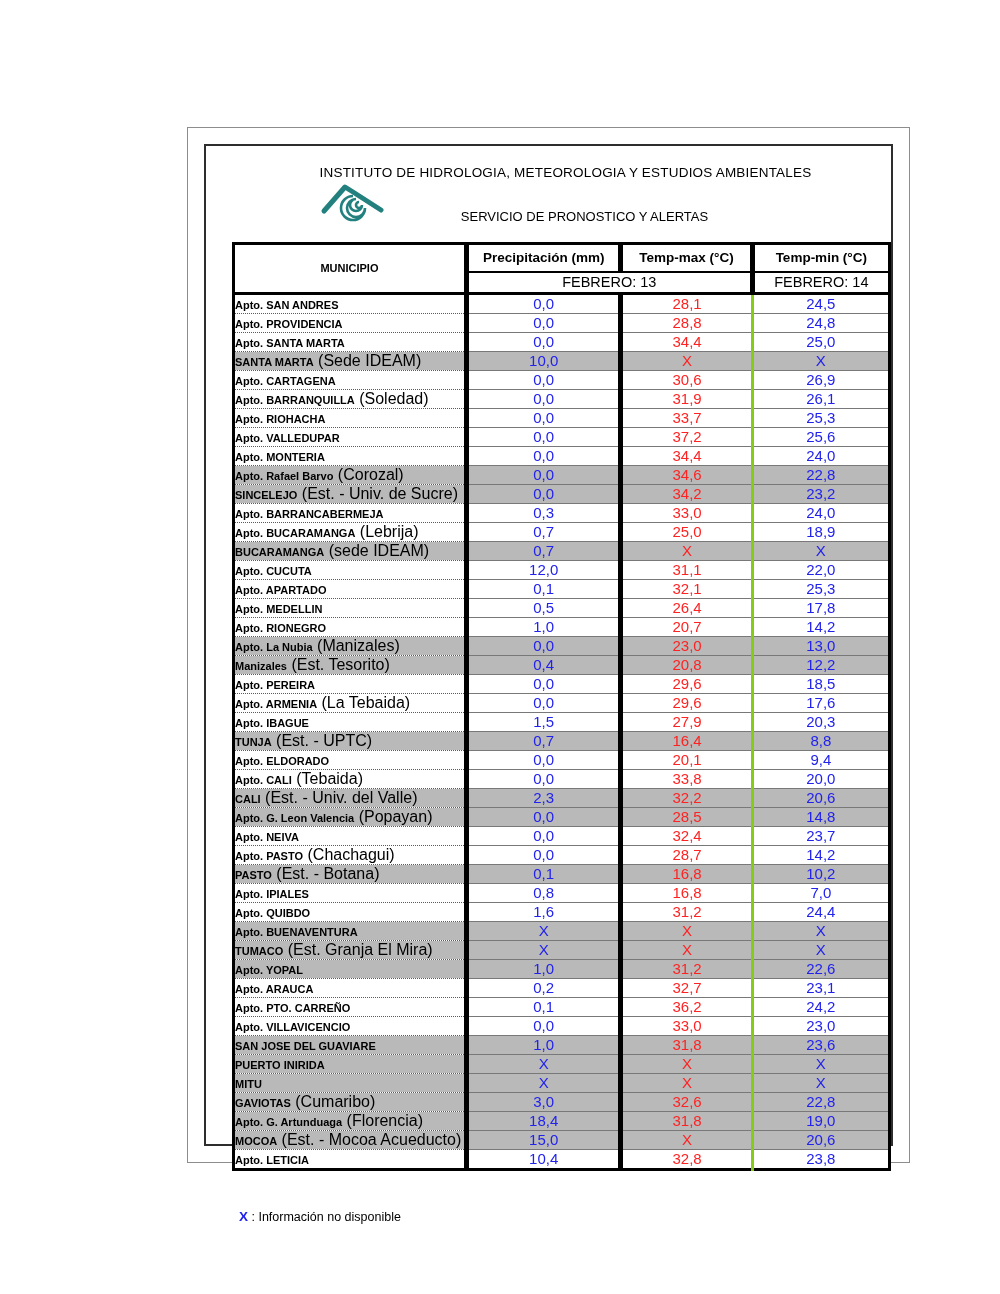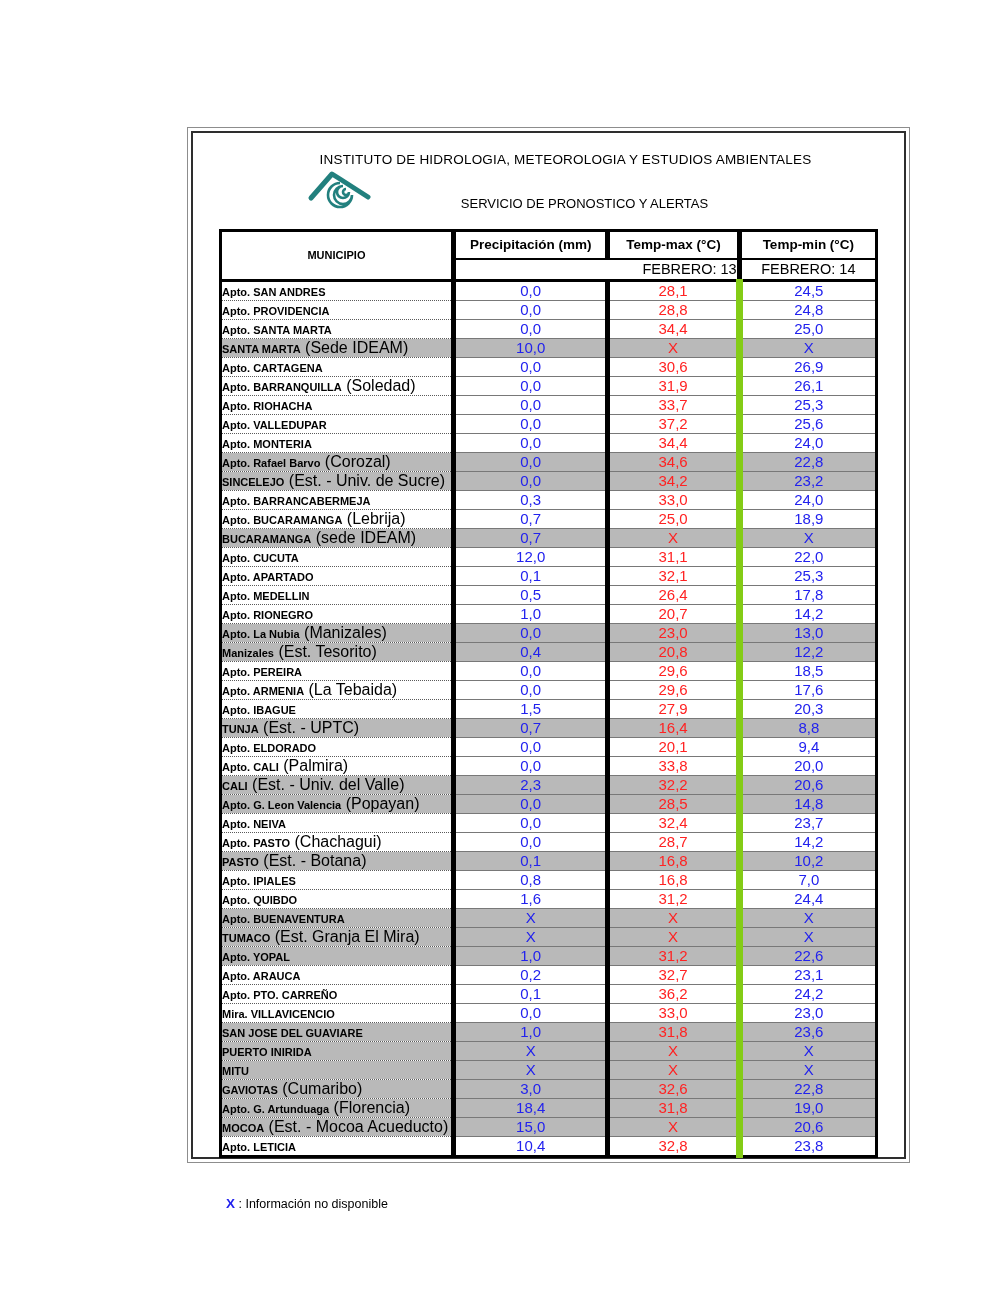--- a/index.html
+++ b/index.html
@@ -1,39 +1,39 @@
 <!DOCTYPE html>
 <html style="--blue: #2222ee; --red: #ff2222; --gray-row: #b9b9b9; --logo-teal: #22807e; --logo-green: #3a9a44;"><head>
 <meta charset="utf-8">
 <style>
   html,body{margin:0;padding:0;background:#fff;}
   body{width:1000px;height:1294px;position:relative;font-family:"Liberation Sans",sans-serif;color:#000;}
   .frame-outer{position:absolute;left:187px;top:127px;width:723px;height:1036px;box-sizing:border-box;
-               border:1px solid #8d8d8d;padding:3px;background:#fff;}
+               border:1px solid #8d8d8d;padding:16px;background:#fff;}
   .frame-inner{position:relative;width:100%;height:100%;box-sizing:border-box;border:2px solid #2e2e2e;}
   .title{position:absolute;top:19px;left:34px;right:0;text-align:center;font-size:13.5px;letter-spacing:.2px;}
   .logo{position:absolute;left:110px;top:34px;width:74px;text-align:center;}
   .logo svg{display:block;margin:0 auto;}
   .logo-text{font-weight:bold;font-size:15px;letter-spacing:1.5px;color:var(--logo-green);line-height:1;margin-top:15px;}
   .servicio{position:absolute;top:63px;left:72px;right:0;text-align:center;font-size:13px;}
   table.wx{position:absolute;left:26px;top:96px;width:659px;height:903px;border-collapse:collapse;
            table-layout:fixed;border:3px solid #000;background:#fff;}
   table.wx th,table.wx td{padding:0;vertical-align:middle;line-height:1.05;}
   th.mun-h{font-size:11px;font-weight:bold;border-right:5px solid #000;border-bottom:3px solid #000;text-align:center;}
   th.col-h{font-size:13.5px;font-weight:bold;height:26px;border-bottom:2px solid #000;border-right:5px solid #000;text-align:center;}
   th.col-h.last{border-right:none;}
   td.feb{font-size:14.5px;font-weight:normal;text-align:center;height:19px;border-bottom:3px solid #000;}
-  td.feb.span{border-right:5px solid #000;text-align:right;}
+  td.feb.span{border-right:5px solid #000;}
   td.mun{font-size:11px;padding-left:3px;border-right:5px solid #000;border-bottom:1px dotted #5a5a5a;
          white-space:nowrap;overflow:hidden;text-align:left;margin-left:32px;}
   td.mun .nm{font-weight:bold;}
   td.mun .nt{font-weight:normal;font-size:16px;}
   td.val{text-align:center;font-size:15px;border-bottom:1px solid #787878;height:18px;}
   td.val.precip{color:var(--blue);border-right:5px solid #000;}
-  td.val.tmax{color:var(--red);border-right:7px solid #84cc16;}
+  td.val.tmax{color:var(--red);border-right:3px solid #84cc16;}
   td.val.tmin{color:var(--blue);}
   tr.gray td{background:var(--gray-row);}
   tbody tr:last-child td{border-bottom:none;}
   .footnote{position:absolute;left:33px;top:1063px;font-size:12.5px;}
   .footnote .x{color:var(--blue);font-weight:bold;font-size:13.5px;}
 </style>
 </head>
 <body>
 
 <div class="frame-outer">
@@ -215,21 +215,21 @@
     <td class="val tmax">16,4</td>
     <td class="val tmin">8,8</td>
   </tr>
           <tr>
     <td class="mun"><span class="nm">Apto. ELDORADO</span><span class="nt"></span></td>
     <td class="val precip">0,0</td>
     <td class="val tmax">20,1</td>
     <td class="val tmin">9,4</td>
   </tr>
           <tr>
-    <td class="mun"><span class="nm">Apto. CALI</span><span class="nt"> (Palmira)</span></td>
+    <td class="mun"><span class="nm">Apto. CALI</span><span class="nt"> (Tebaida)</span></td>
     <td class="val precip">0,0</td>
     <td class="val tmax">33,8</td>
     <td class="val tmin">20,0</td>
   </tr>
           <tr class="gray">
     <td class="mun"><span class="nm">CALI</span><span class="nt"> (Est. - Univ. del Valle)</span></td>
     <td class="val precip">2,3</td>
     <td class="val tmax">32,2</td>
     <td class="val tmin">20,6</td>
   </tr>
@@ -293,21 +293,21 @@
     <td class="val tmax">32,7</td>
     <td class="val tmin">23,1</td>
   </tr>
           <tr>
     <td class="mun"><span class="nm">Apto. PTO. CARREÑO</span><span class="nt"></span></td>
     <td class="val precip">0,1</td>
     <td class="val tmax">36,2</td>
     <td class="val tmin">24,2</td>
   </tr>
           <tr>
-    <td class="mun"><span class="nm">Mira. VILLAVICENCIO</span><span class="nt"></span></td>
+    <td class="mun"><span class="nm">Apto. VILLAVICENCIO</span><span class="nt"></span></td>
     <td class="val precip">0,0</td>
     <td class="val tmax">33,0</td>
     <td class="val tmin">23,0</td>
   </tr>
           <tr class="gray">
     <td class="mun"><span class="nm">SAN JOSE DEL GUAVIARE</span><span class="nt"></span></td>
     <td class="val precip">1,0</td>
     <td class="val tmax">31,8</td>
     <td class="val tmin">23,6</td>
   </tr>

